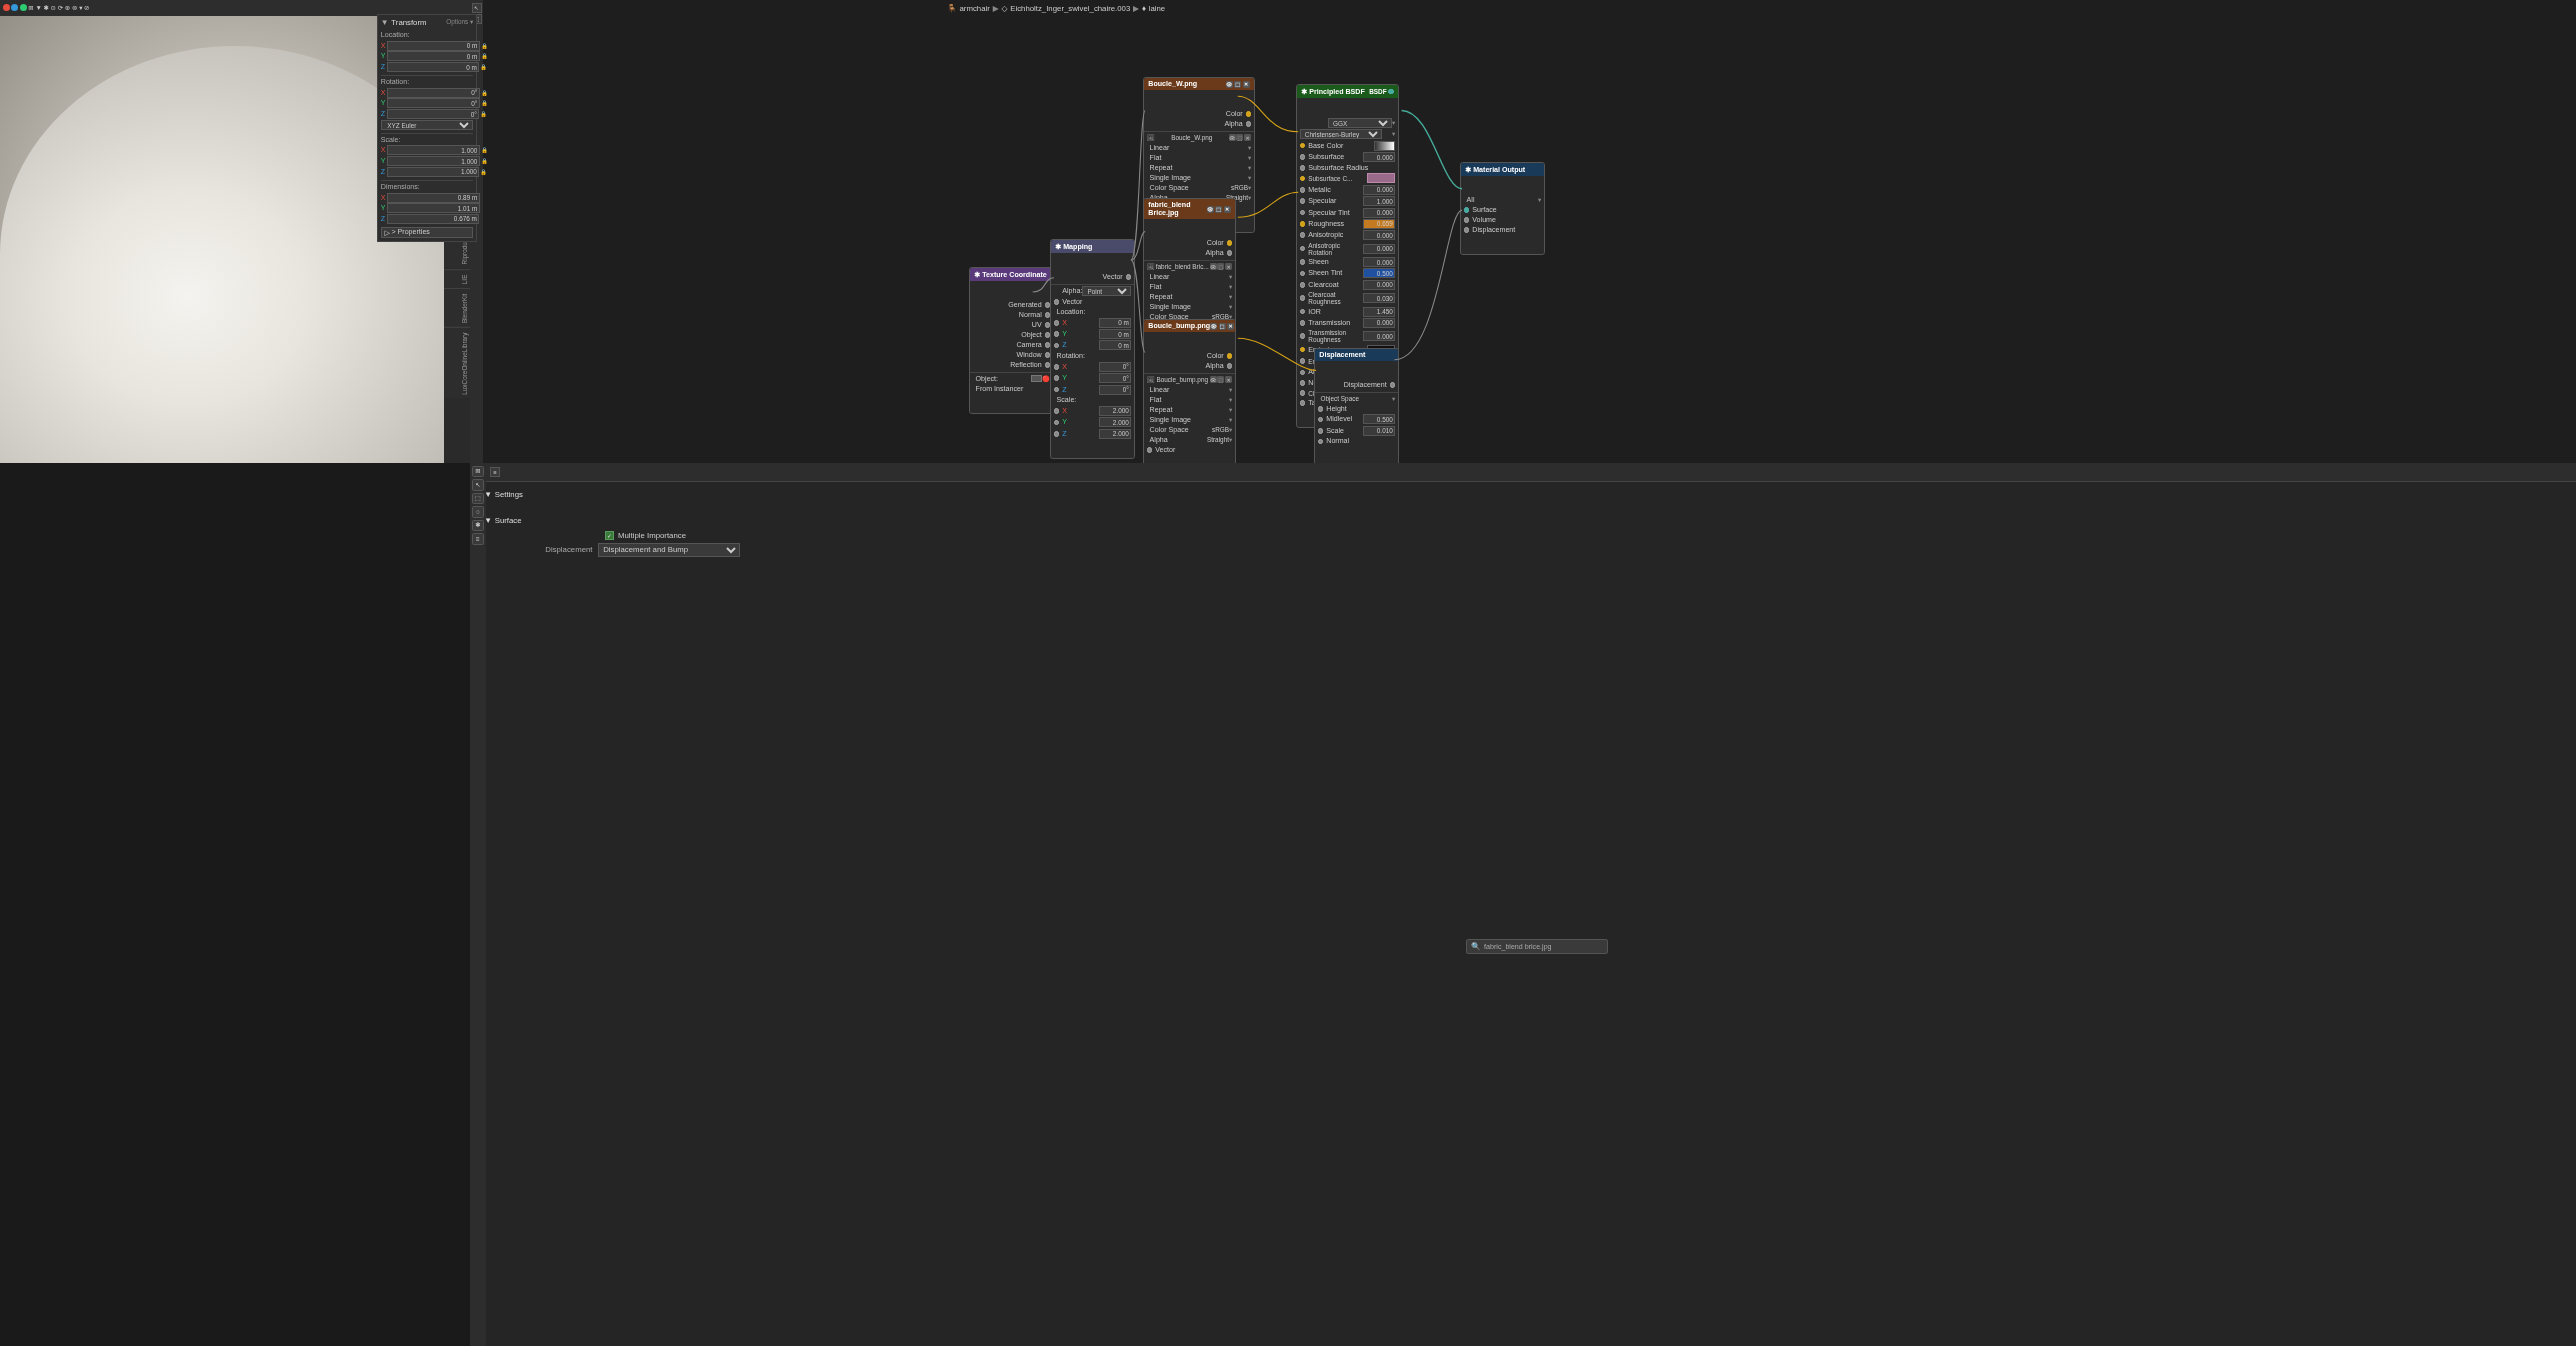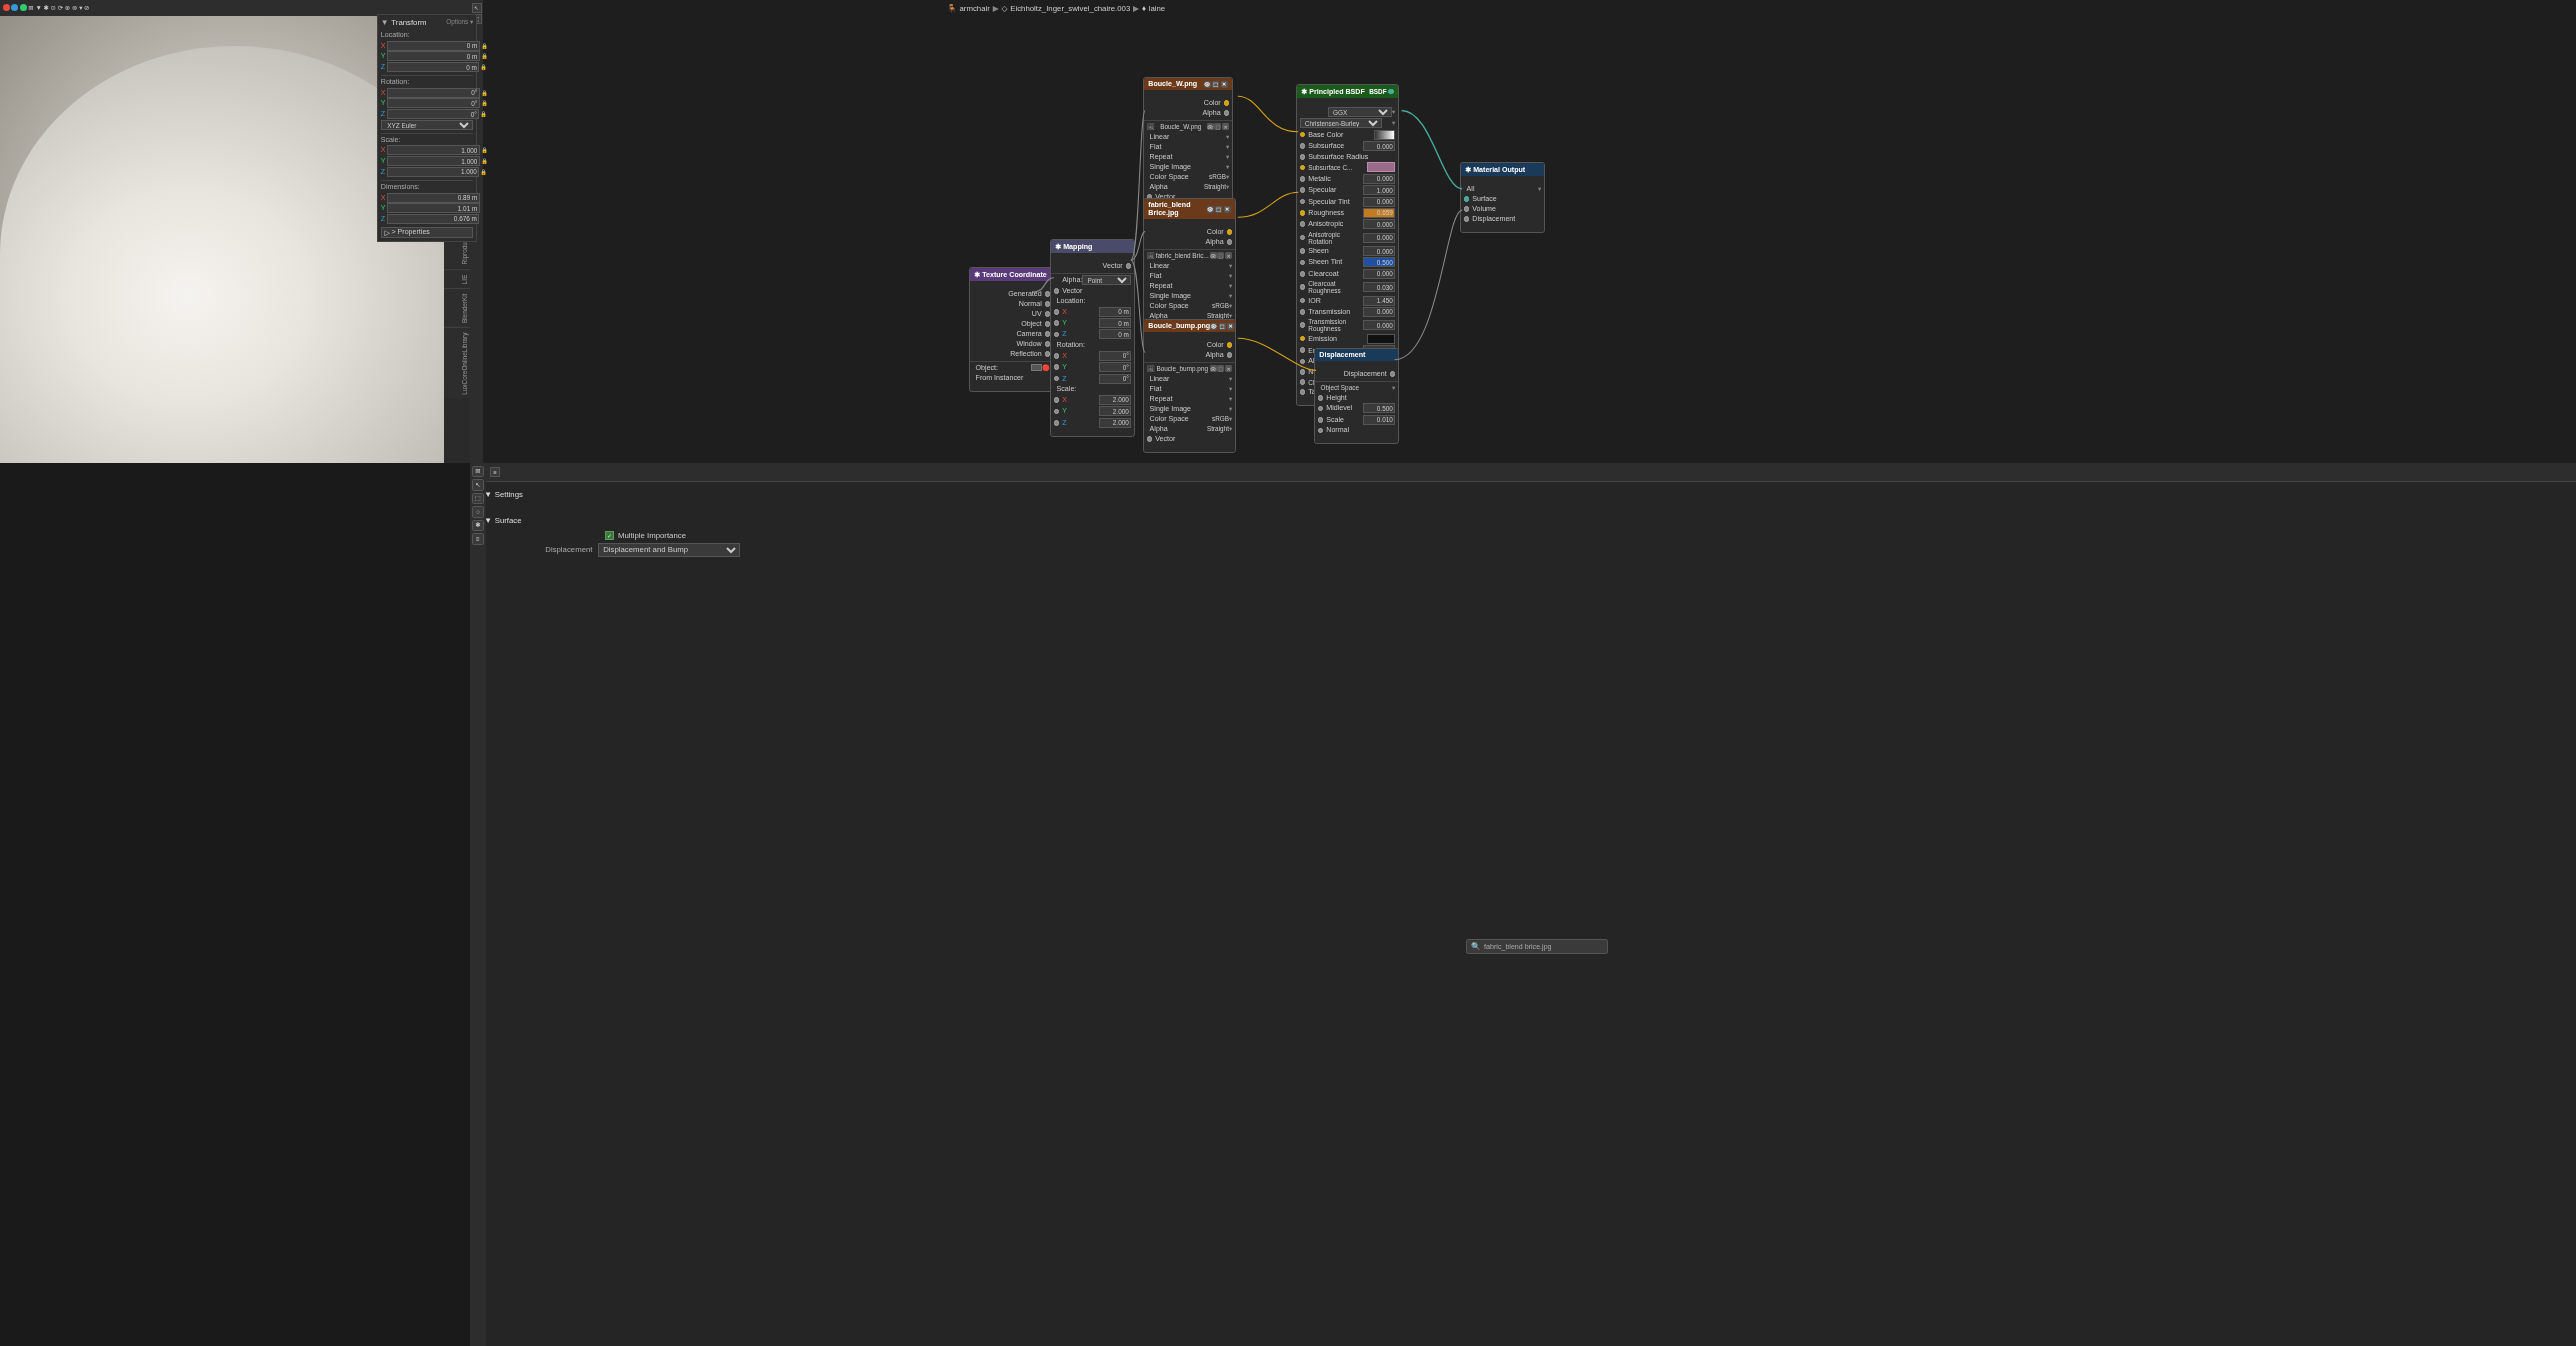--- a/index.html
+++ b/index.html
@@ -204,21 +204,21 @@
       display: flex;
       align-items: center;
       justify-content: space-between;
       font-size: 7.1px;
       font-weight: bold;
       color: #fff;
     }
     .node-header .node-title { flex: 1; }
     .node-header .node-btns { display: flex; gap: 1.4px; }
     .node-btn { width: 7.1px; height: 7.1px; border-radius: 1.4px; background: #555; display: flex; align-items: center; justify-content: center; font-size: 5px; cursor: pointer; }
-    .node-content { padding: 8px 0; }
+    .node-content { padding: 19px 0; }
     .node-row {
       display: flex;
       align-items: center;
       padding: 0.7px 2.8px;
       min-height: 10px;
       justify-content: space-between;
     }
     .socket {
       width: 5.7px; height: 5.7px;
       border-radius: 50%;
@@ -244,21 +244,21 @@
     
     .mapping-node {
       left: 580px; top: 239px;
       width: 78px;
     }
     .mapping-header { background: #4a4a6a; }
 
     
     .boucle-w-node {
       left: 673px; top: 77px;
-      width: 90px;
+      width: 112px;
     }
     .boucle-header { background: #6a3a1a; }
 
     .fabric-blend-node {
       left: 673px; top: 198px;
       width: 93px;
     }
 
     .boucle-bump-node {
       left: 673px; top: 319px;

